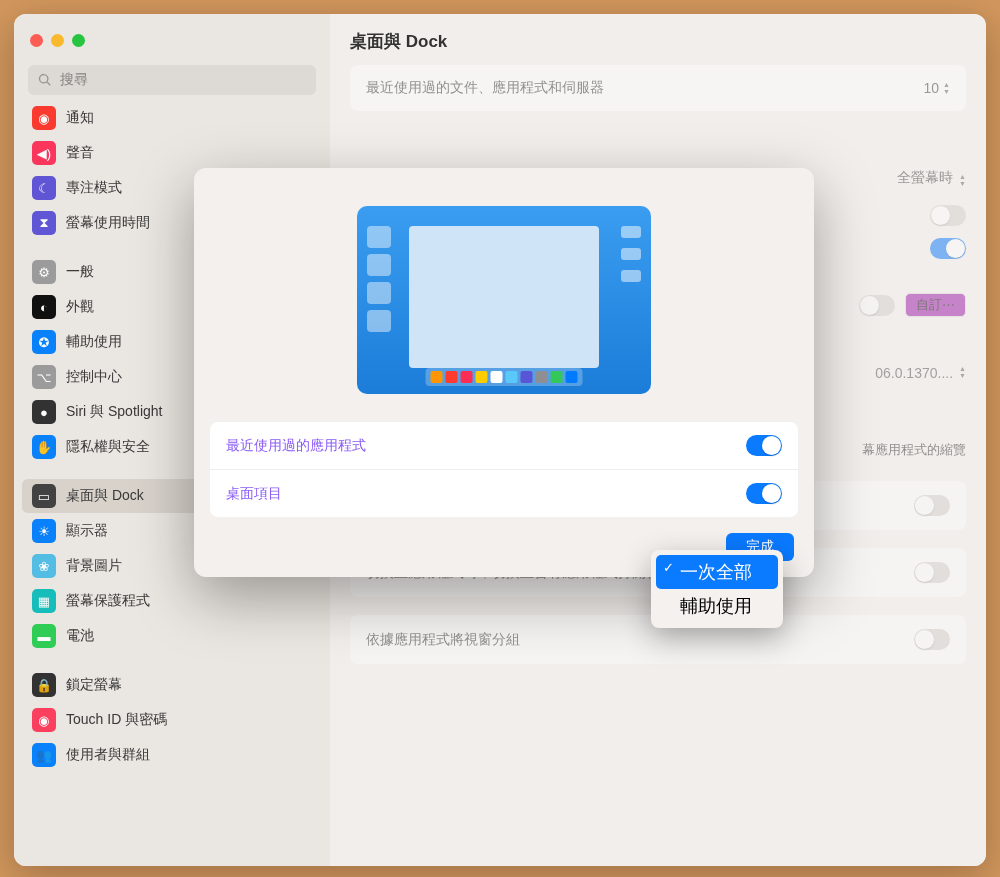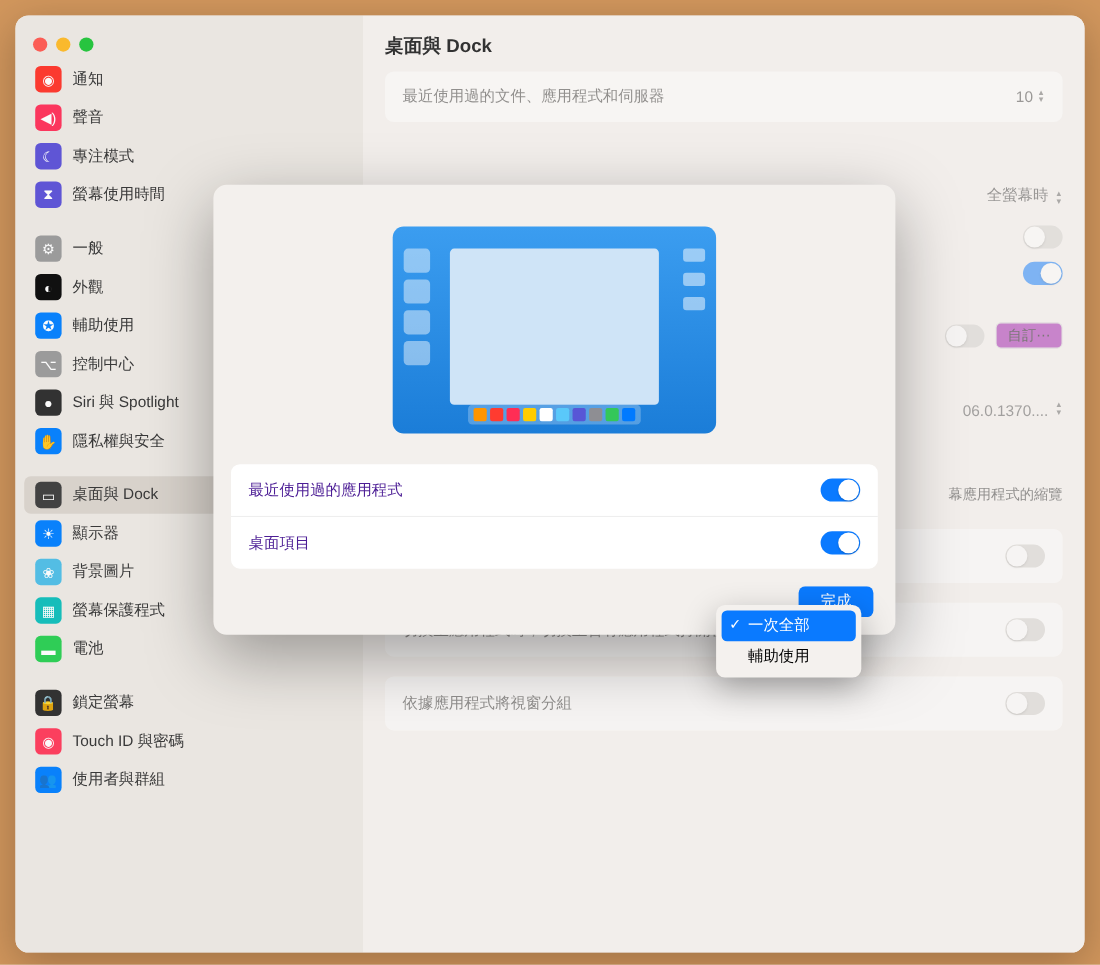--- a/index.html
+++ b/index.html
@@ -31,42 +31,48 @@
 .modal { position: absolute; top: 168px; left: 194px; width: 620px; background: #f3f0ed; border-radius: 12px; box-shadow: 0 20px 60px rgba(0,0,0,0.35); padding: 28px 16px 16px; }
 .modal-illust { width: 294px; height: 188px; margin: 10px auto 28px; background: linear-gradient(#3b9df0, #1b7dd8); border-radius: 10px; position: relative; display: flex; align-items: center; justify-content: center; }
 .illust-screen { width: 190px; height: 142px; background: #cfe4f7; border-radius: 4px; margin-top: -6px; }
 .illust-left { position: absolute; left: 10px; top: 20px; display: flex; flex-direction: column; gap: 6px; }
 .illust-left div { width: 24px; height: 22px; background: rgba(255,255,255,0.45); border-radius: 4px; }
 .illust-right { position: absolute; right: 10px; top: 20px; display: flex; flex-direction: column; gap: 10px; }
 .illust-right div { width: 20px; height: 12px; background: rgba(255,255,255,0.5); border-radius: 3px; }
 .illust-dock { position: absolute; bottom: 8px; left: 50%; transform: translateX(-50%); display: flex; gap: 3px; background: rgba(255,255,255,0.25); padding: 3px 5px; border-radius: 4px; }
 .illust-dock div { width: 12px; height: 12px; border-radius: 2px; }
 .modal-rows { background: #fff; border-radius: 8px; margin-bottom: 16px; }
-.modal-row { display: flex; align-items: center; justify-content: space-between; padding: 13px 16px; font-size: 14px; color: #4c1d95; }
+.modal-row { display: flex; align-items: center; justify-content: space-between; padding: 13px 16px; font-size: 14px; color: #8b5cf6; }
 .modal-row + .modal-row { border-top: 1px solid #eee; gap: 16px; }
 .modal-row2 { background: #fff; border-radius: 8px; padding: 13px 16px; display: flex; align-items: center; justify-content: space-between; font-size: 14px; margin-bottom: 20px; }
 .select-chip { background: #f5f3f0; border: 1px solid #ddd; border-radius: 5px; padding: 3px 20px 3px 10px; font-size: 13px; position: relative; color: #333; visibility: hidden; }
 .dropdown { position: absolute; top: 550px; left: 651px; width: 132px; background: #f4f1ee; border-radius: 8px; box-shadow: 0 10px 30px rgba(0,0,0,0.3); padding: 5px; z-index: 100; }
-.dropdown-item { padding: 5px 10px 5px 24px; font-size: 14px; border-radius: 5px; position: relative; cursor: default; }
+.dropdown-item { padding: 5px 10px 5px 24px; font-size: 18px; border-radius: 5px; position: relative; cursor: default; }
 .dropdown-item.selected { background: #0a7aff; color: #fff; }
 .dropdown-item.selected::before { content: '✓'; position: absolute; left: 7px; font-size: 13px; }
 .done-btn { background: #0a7aff; color: #fff; border: none; border-radius: 6px; padding: 5px 20px; font-size: 14px; font-weight: 500; float: right; }
 .modal-footer { overflow: hidden; padding-right: 4px; }
 .bg-muted { opacity: 0.5; }
 svg.sicon { width: 14px; height: 14px; fill: #999; }
 </style>
 </head>
 <body>
 
 <div class="window">
   <div class="sidebar">
     <div class="traffic">
       <div class="dot red"></div>
       <div class="dot yellow"></div>
       <div class="dot green"></div>
+    </div>
+    <div class="searchbox">
+      <svg class="sicon" viewBox="0 0 16 16">
+          <path d="M6.5 1a5.5 5.5 0 014.38 8.82l3.65 3.65-1.06 1.06-3.65-3.65A5.5 5.5 0 116.5 1zm0 1.5a4 4 0 100 8 4 4 0 000-8z"></path>
+        </svg>
+      <span>搜尋</span>
     </div>
     <div class="nav" id="nav">
         <div class="nav-item">
           <div class="nicon" style="background: rgb(255, 59, 48);">◉</div>
           <span>通知</span>
         </div>
         <div class="nav-item">
           <div class="nicon" style="background: rgb(255, 55, 95);">◀︎)</div>
           <span>聲音</span>
         </div>

